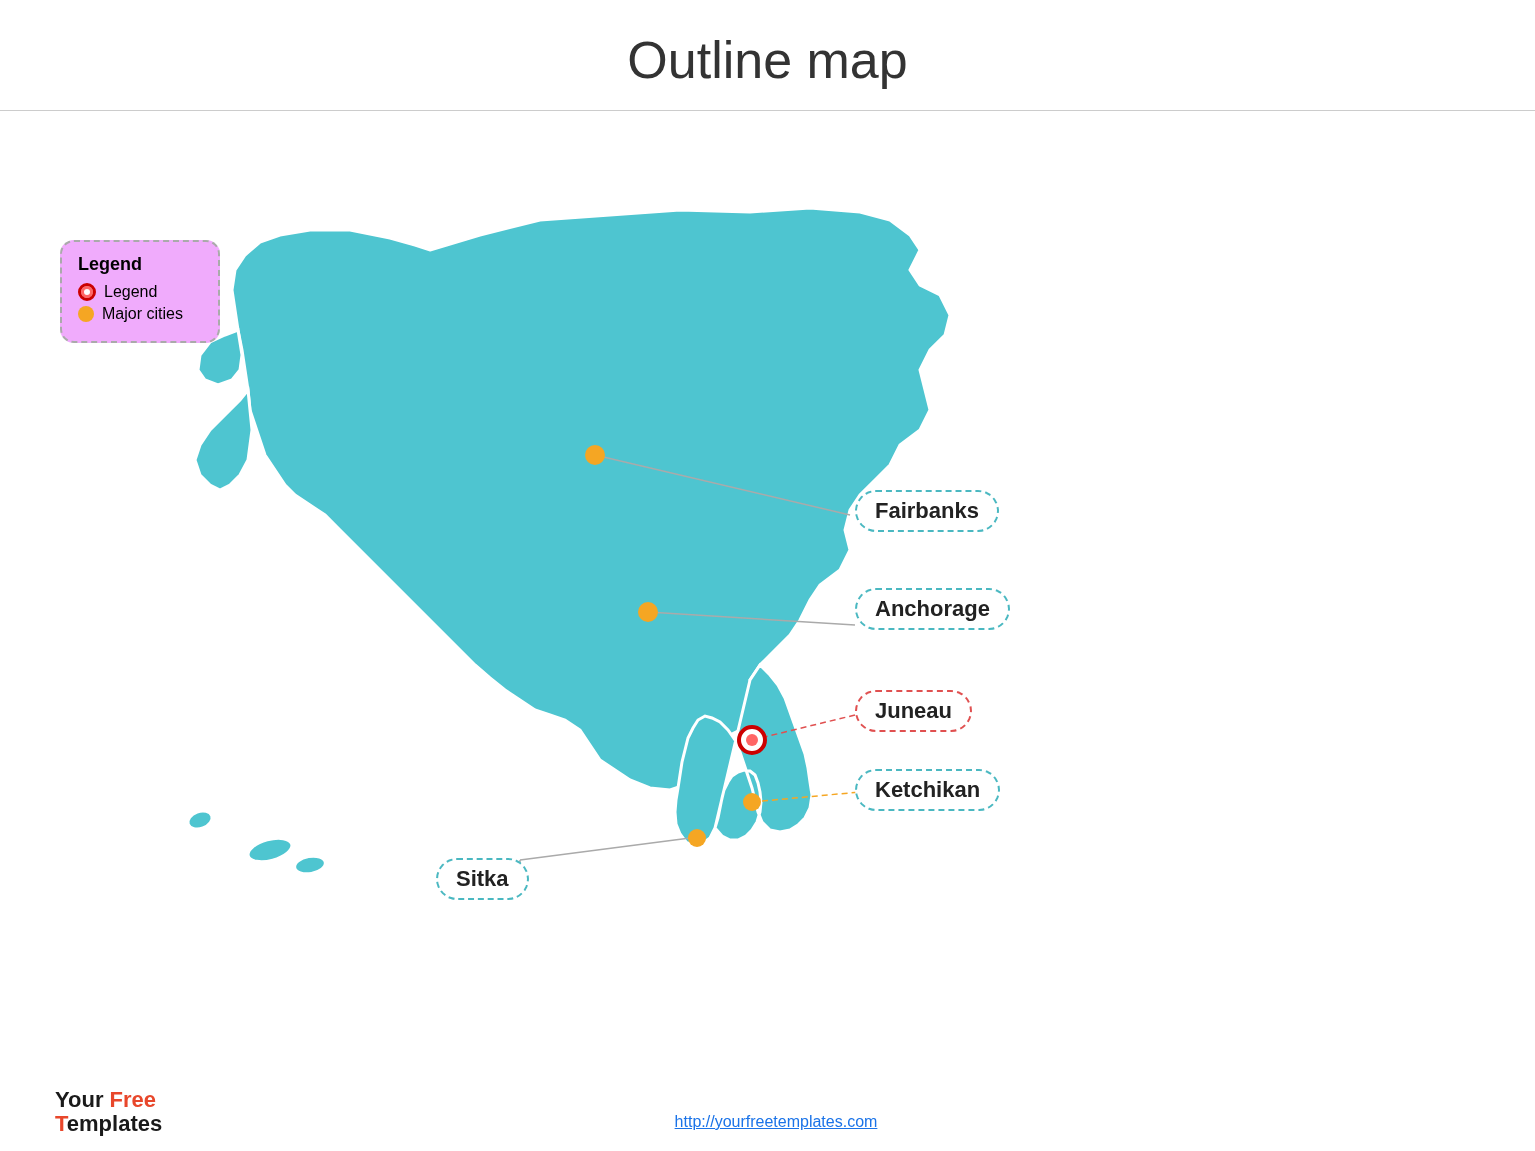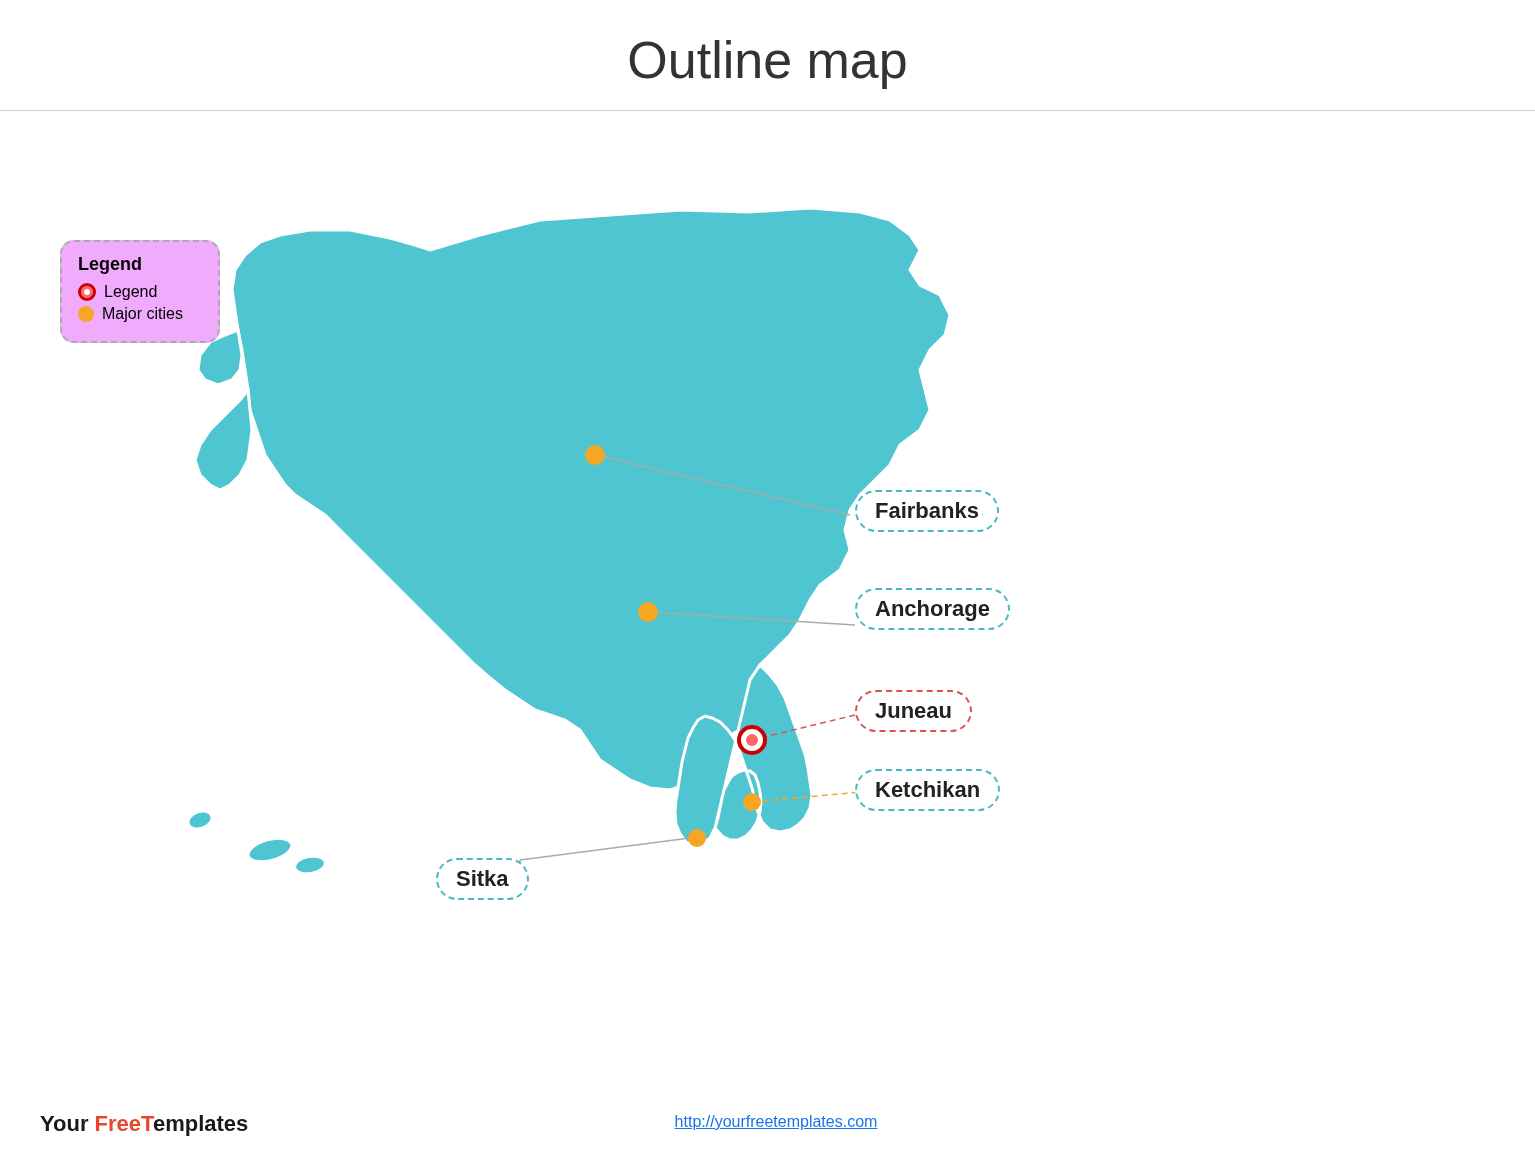--- a/index.html
+++ b/index.html
@@ -106,23 +106,23 @@
     .footer-link {
       color: #1a73e8;
       font-size: 16px;
       text-decoration: underline;
       margin-left: 17px;
     }
 
     .logo {
       position: absolute;
       bottom: 15px;
-      left: 40px;
+      left: 55px;
       display: flex;
-      flex-direction: row;
+      flex-direction: column;
       line-height: 1.1;
     }
 
     svg.alaska-map {
       position: absolute;
       top: 0;
       left: 0;
       width: 100%;
       height: 100%;
     }

